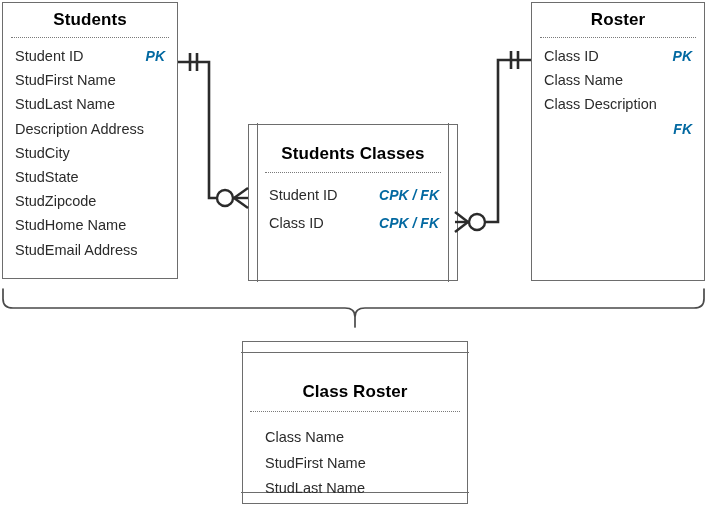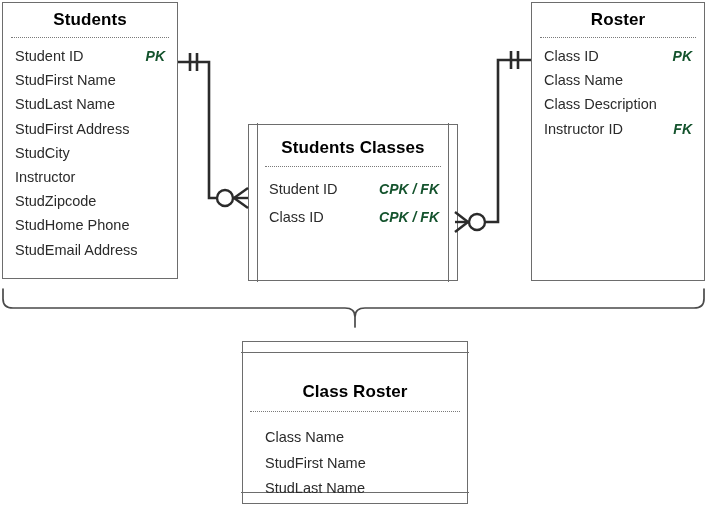--- a/index.html
+++ b/index.html
@@ -51,21 +51,21 @@
     line-height: 24.2px;
     color: #2b2b2b;
     white-space: nowrap;
   }
   .attr-name { flex: 0 0 auto; }
   .attr-key {
     margin-left: auto;
     font-style: italic;
     font-weight: bold;
     font-size: 14px;
-    color: #14532d;
+    color: #0369a1;
     padding-left: 14px;
   }
 
   
   #students { left: 2px; top: 2px; width: 176px; height: 277px; }
   #students .entity-title { margin-top: 7px; }
   #students .divider { margin: 7px 8px 0 8px; }
   #students .attr-list { margin: 6px 0 0 0; padding: 0 12px 0 12px; }
 
   
@@ -85,21 +85,21 @@
     bottom: -1.6px;
     width: 0;
     border-left: 1.6px solid #6d6d6d;
   }
   #students-classes .side-bar-left { left: 8px; }
   #students-classes .side-bar-right { right: 8px; }
   #students-classes .inner {
     position: absolute;
     left: 10px; right: 10px; top: 0; bottom: 0;
   }
-  #students-classes .entity-title { margin-top: 13px; }
+  #students-classes .entity-title { margin-top: 19px; }
   #students-classes .divider { margin: 8px 6px 0 6px; }
   #students-classes .attr-list { margin: 8px 0 0 0; padding: 0 8px 0 10px; }
   #students-classes .attr { line-height: 28px; }
 
   
   #class-roster {
     left: 242px; top: 341px; width: 226px; height: 163px;
   }
   #class-roster .top-bar,
   #class-roster .bottom-bar {
@@ -142,37 +142,37 @@
       </li>
       <li class="attr">
         <span class="attr-name">StudFirst Name</span>
         <span class="attr-key"></span>
       </li>
       <li class="attr">
         <span class="attr-name">StudLast Name</span>
         <span class="attr-key"></span>
       </li>
       <li class="attr">
-        <span class="attr-name">StudFirst Address</span>
+        <span class="attr-name">Description Address</span>
         <span class="attr-key"></span>
       </li>
       <li class="attr">
         <span class="attr-name">StudCity</span>
         <span class="attr-key"></span>
       </li>
       <li class="attr">
-        <span class="attr-name">Instructor</span>
+        <span class="attr-name">StudState</span>
         <span class="attr-key"></span>
       </li>
       <li class="attr">
         <span class="attr-name">StudZipcode</span>
         <span class="attr-key"></span>
       </li>
       <li class="attr">
-        <span class="attr-name">StudHome Phone</span>
+        <span class="attr-name">StudHome Name</span>
         <span class="attr-key"></span>
       </li>
       <li class="attr">
         <span class="attr-name">StudEmail Address</span>
         <span class="attr-key"></span>
       </li>
     </ul>
   </div>
 
   <div class="entity" id="classes">
@@ -185,21 +185,20 @@
       </li>
       <li class="attr">
         <span class="attr-name">Class Name</span>
         <span class="attr-key"></span>
       </li>
       <li class="attr">
         <span class="attr-name">Class Description</span>
         <span class="attr-key"></span>
       </li>
       <li class="attr">
-        <span class="attr-name">Instructor ID</span>
         <span class="attr-key">FK</span>
       </li>
     </ul>
   </div>
 
   <div class="entity" id="students-classes">
     <div class="side-bar-left"></div>
     <div class="side-bar-right"></div>
     <div class="inner">
       <div class="entity-title">Students Classes</div>

